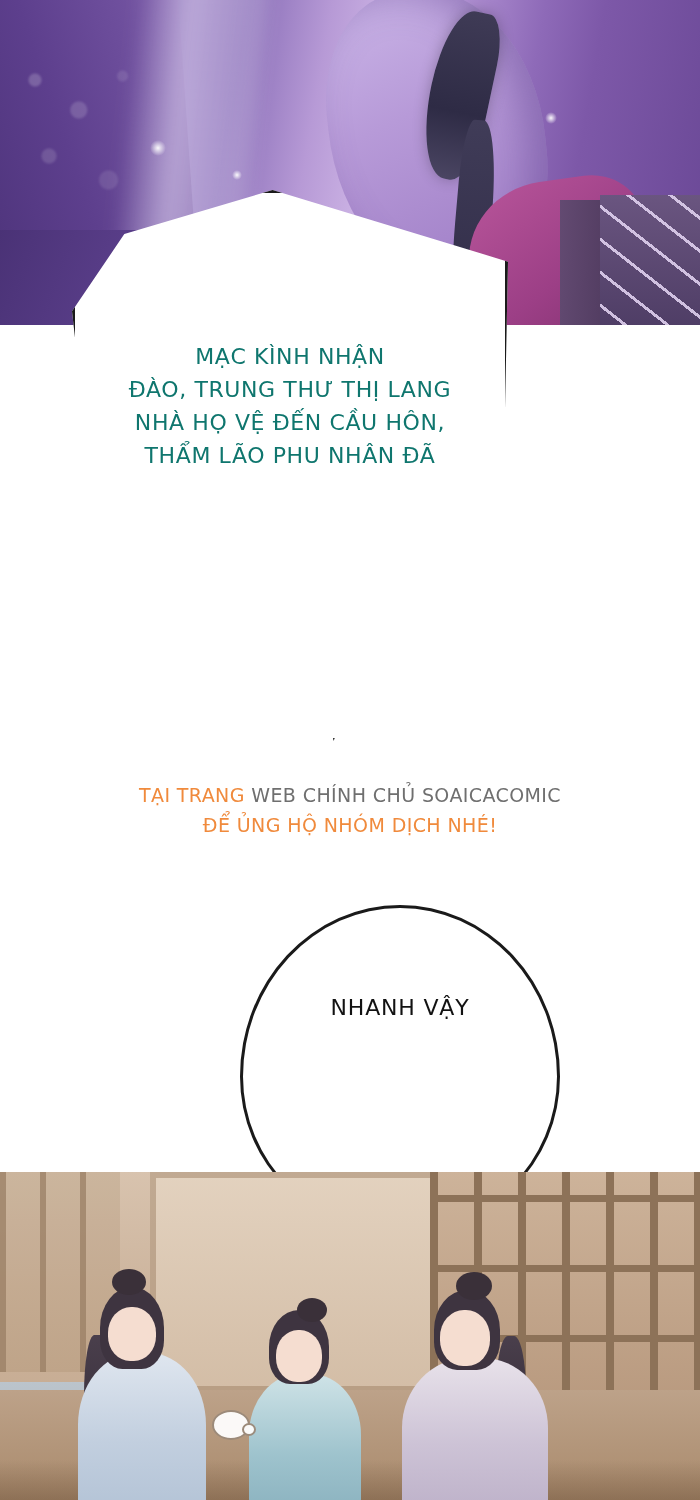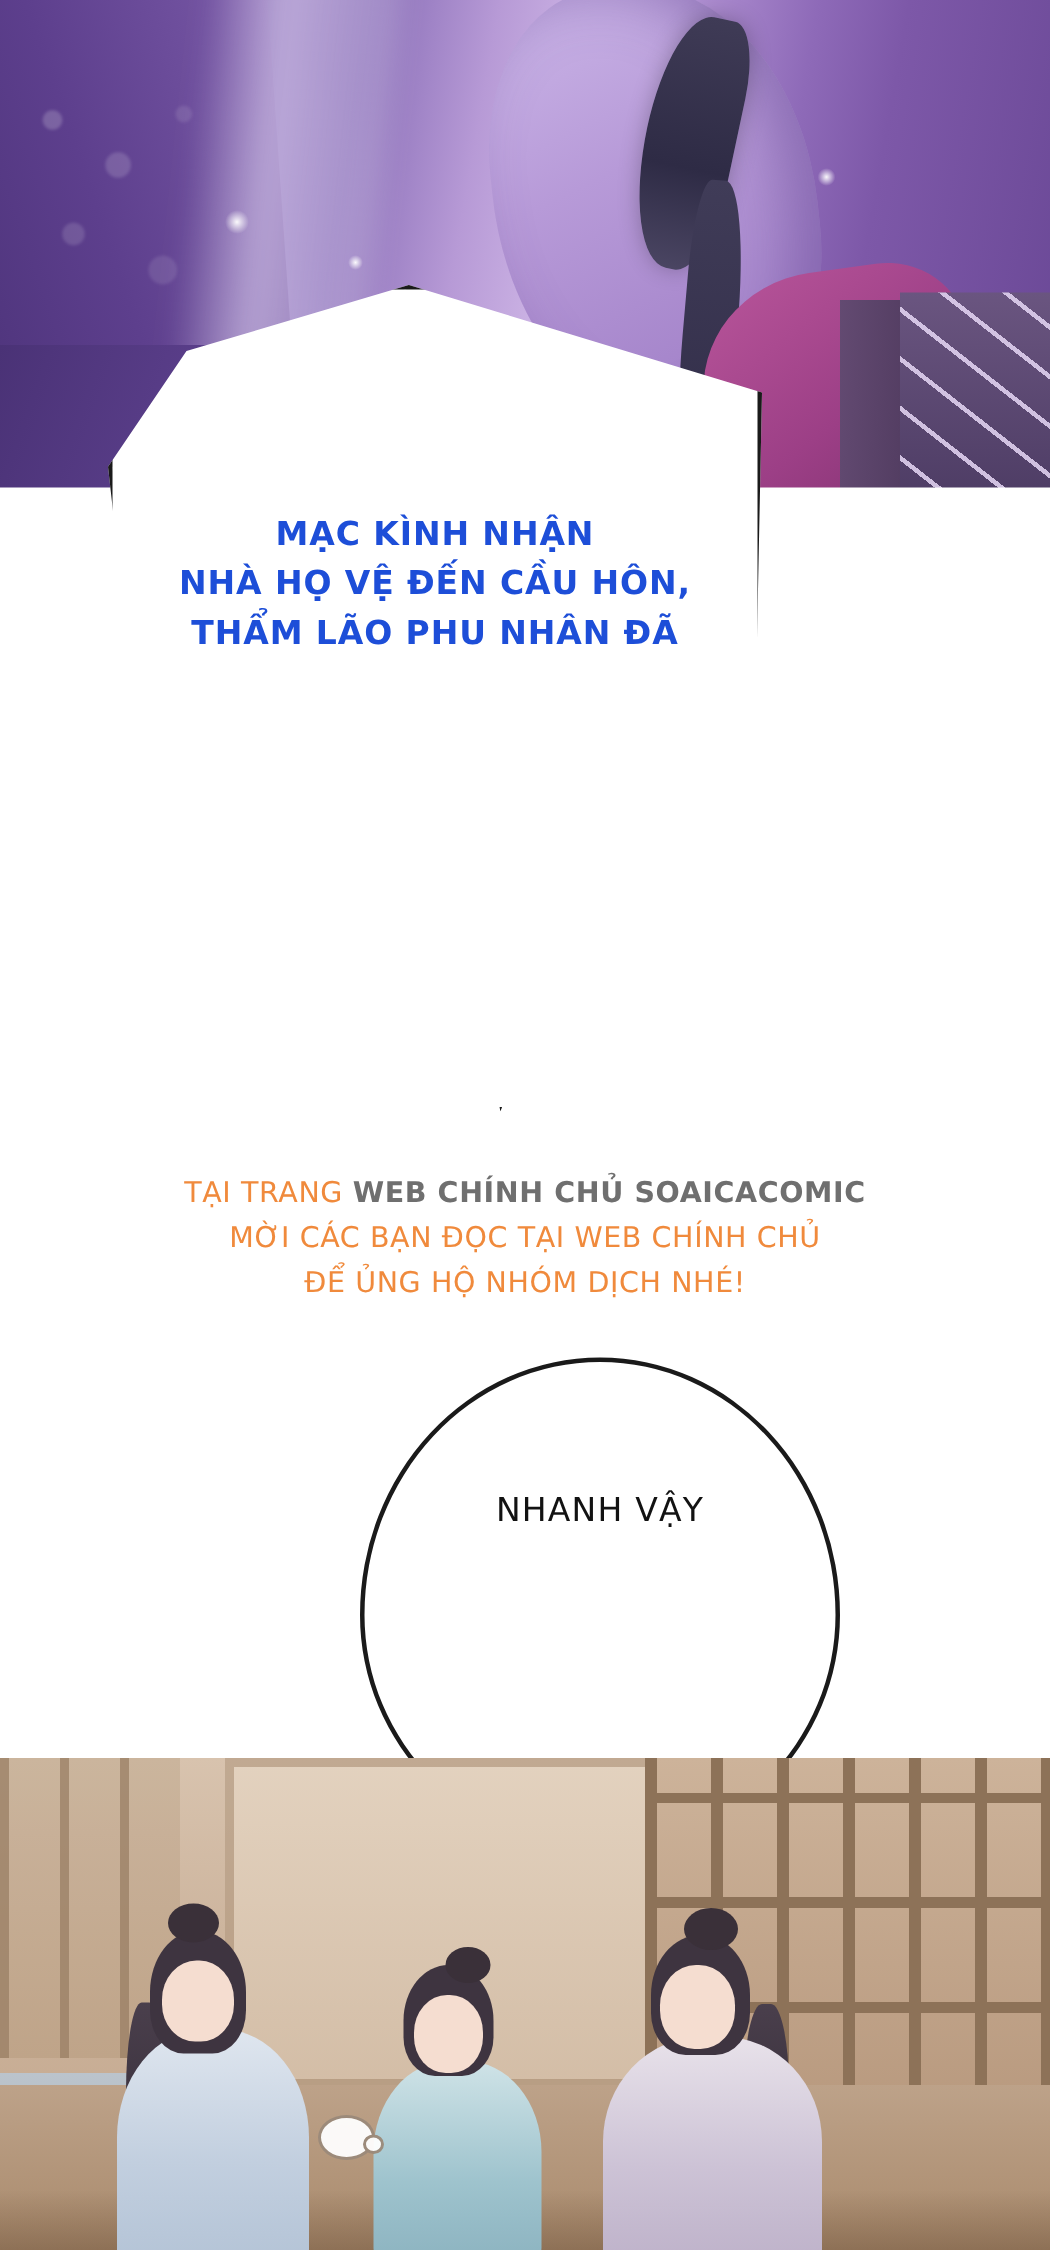--- a/index.html
+++ b/index.html
@@ -141,39 +141,39 @@
   }
   .bubble-main-text {
     position: absolute;
     left: 90px; top: 340px;
     width: 400px;
     text-align: center;
     font-family: "DejaVu Sans", sans-serif;
     font-size: 22px;
     line-height: 33px;
     letter-spacing: .6px;
-    color: #1d4ed8;
+    color: #0f766e;
     text-transform: uppercase;
-    font-weight: 700;
+    font-weight: 400;
   }
 
   
   .credit {
     position: absolute;
     left: 60px; top: 780px;
     width: 580px;
     text-align: center;
     font-size: 19px;
     line-height: 30px;
     letter-spacing: .4px;
     text-transform: uppercase;
     color: #f08a3c;
     font-weight: 500;
   }
-  .credit .hl { color: #6f6f6f; font-weight: bold; }
+  .credit .hl { color: #6f6f6f; }
 
   
   .bubble-round {
     position: absolute;
     left: 240px; top: 905px;
     width: 320px; height: 330px;
     background: #ffffff;
     border: 3px solid #1a1a1a;
     border-radius: 50% 50% 50% 50% / 52% 52% 48% 48%;
     box-sizing: border-box;
@@ -342,29 +342,29 @@
     <div class="tp-sparkle" style="left:545px; top:112px; width:12px; height:12px;"></div>
     <div class="tp-sparkle" style="left:120px; top:250px; width:9px; height:9px;"></div>
   </div>
 
   <div class="mid-white"></div>
 
   <div class="bubble-main"></div>
   <div class="bubble-main-inner"></div>
   <div class="bubble-main-text">
     <div>Mạc Kình Nhận</div>
+    <div>Đào, trung thư thị lang</div>
     <div>nhà họ Vệ đến cầu hôn,</div>
     <div>Thẩm lão phu nhân đã</div>
   </div>
 
   <div class="credit">
     <div>
       <span>tại trang </span><span class="hl">web chính chủ soaicacomic</span>
     </div>
-    <div>mời các bạn đọc tại web chính chủ</div>
     <div>để ủng hộ nhóm dịch nhé!</div>
   </div>
 
   <div class="bubble-round"></div>
   <div class="bubble-tail"></div>
   <div class="bubble-round-text">
     <div>Nhanh vậy</div>
   </div>
 
   <div class="panel-bottom">

